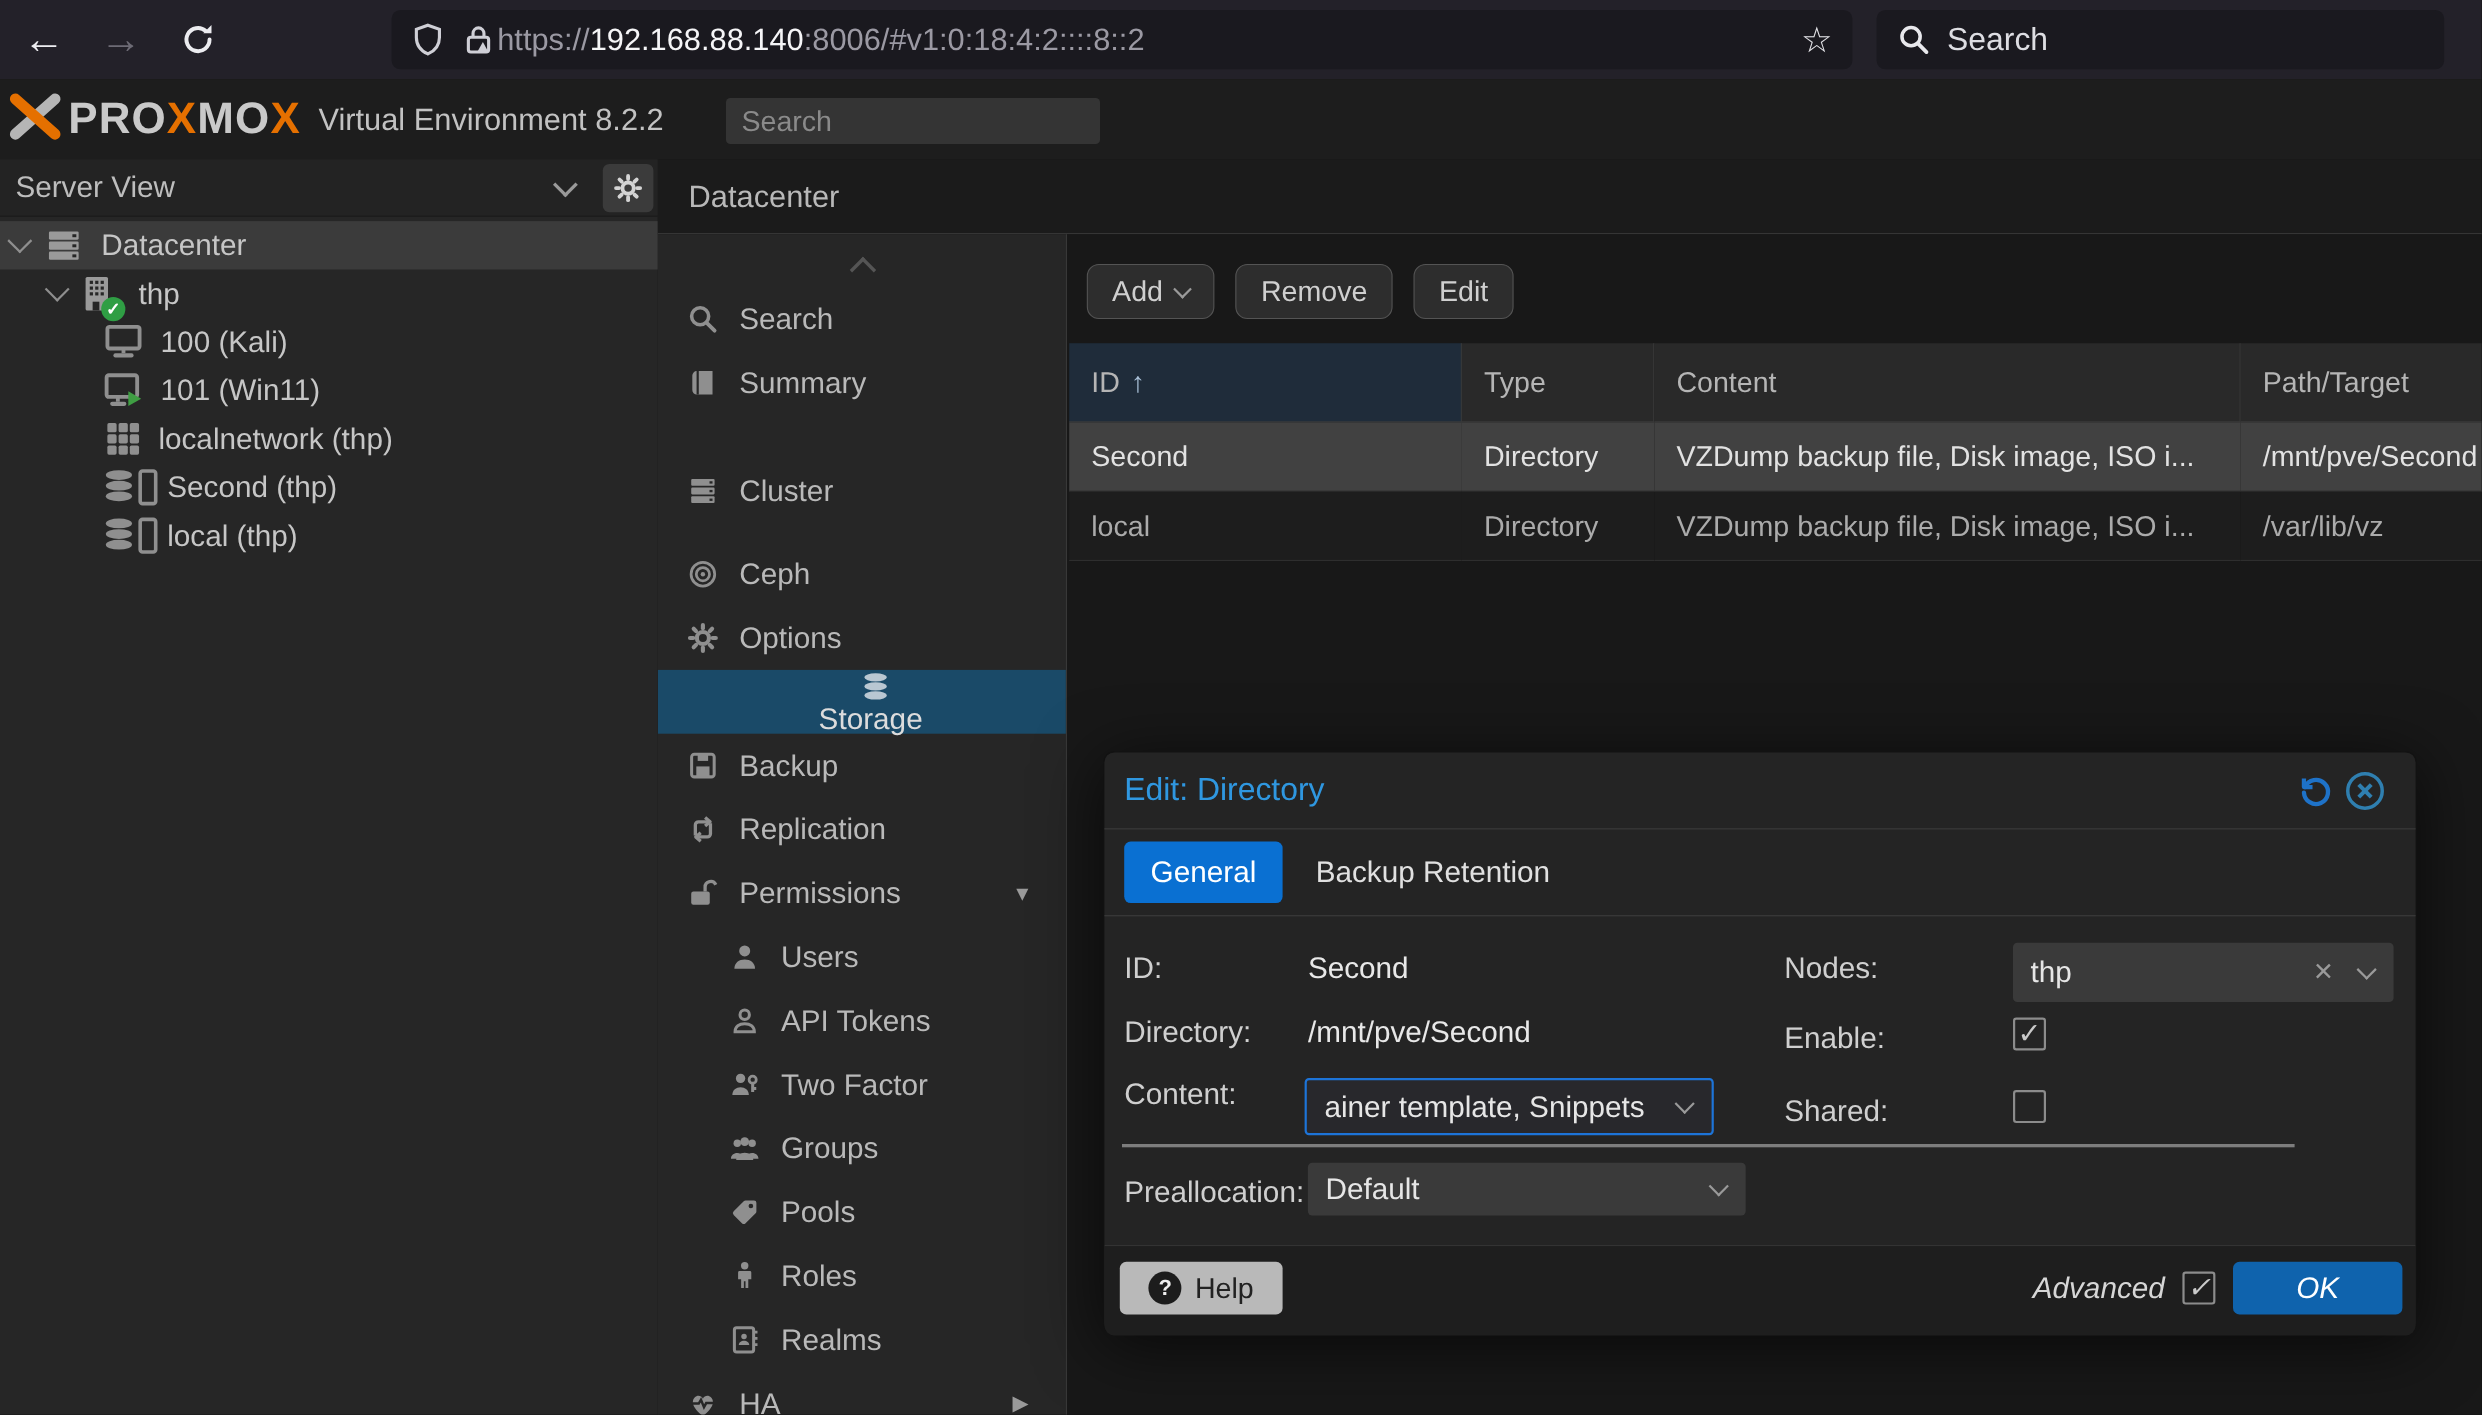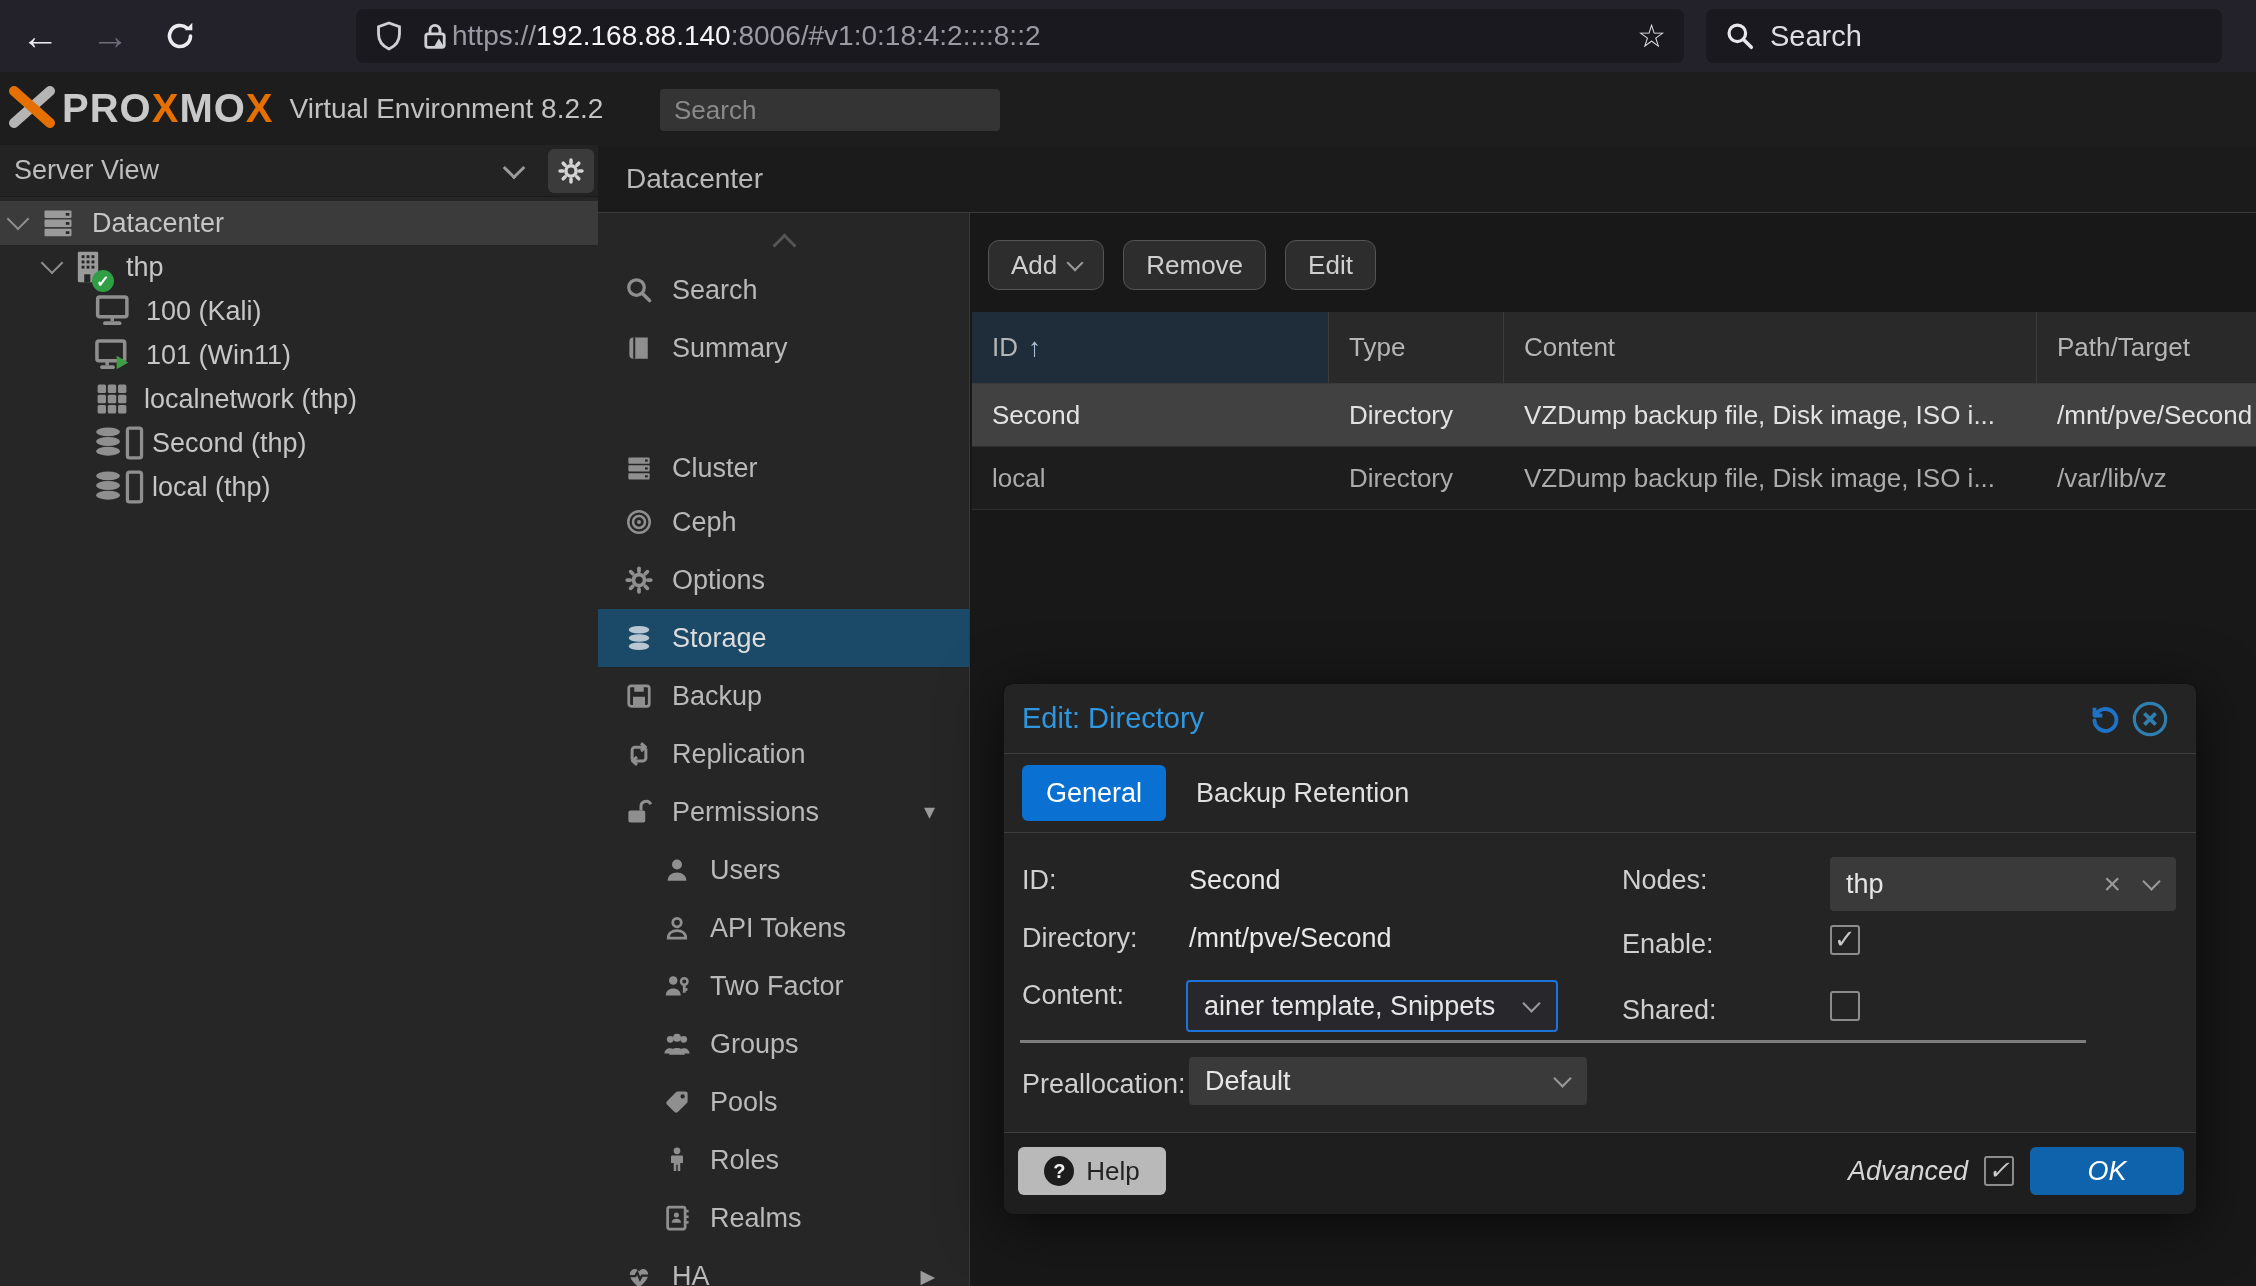--- a/index.html
+++ b/index.html
@@ -52,21 +52,21 @@
   
   #content-header{position:absolute;left:598px;top:145px;width:1658px;height:67px;background:#1b1b1b;
     border-bottom:1px solid #3c3c3c;display:flex;align-items:center;}
   #content-title{font-size:28px;color:#b8b8b8;margin-left:28px;}
   
   #nav-panel{position:absolute;left:598px;top:213px;width:371px;height:1073px;background:#262626;
     border-right:1px solid #383838;overflow:hidden;}
   #nav-scroll-up{position:absolute;left:178px;top:24px;width:14px;height:14px;
     border-left:3px solid #555;border-top:3px solid #555;transform:rotate(45deg);}
   .nav-item{position:absolute;left:0;width:100%;height:58px;display:flex;align-items:center;}
-  .nav-item.sel{background:#1a4a68;}
+  .nav-item.sel{background:#1a4a68;flex-direction:column;}
   .ni{color:#8f8f8f;display:inline-flex;margin-left:24px;width:34px;justify-content:center;}
   .nav-item.sub .ni{margin-left:62px;}
   .nav-item.sel .ni{color:#b9c7d2;}
   .nl{font-size:27px;color:#b9b9b9;margin-left:16px;white-space:nowrap;}
   .nav-item.sel .nl{color:#dcdcdc;}
   .nav-arrow{margin-left:auto;margin-right:34px;color:#9a9a9a;font-size:22px;}
   
   #content{position:absolute;left:970px;top:213px;width:1286px;height:1073px;background:#181818;}
   #toolbar{position:absolute;left:18px;top:27px;display:flex;gap:19px;}
   .tbtn{height:48px;background:#2d2d2d;border:1px solid #545454;border-radius:11px;color:#cfcfcf;
@@ -322,21 +322,21 @@
   </div>
   <div class="nav-item" style="top:106px">
     <span class="ni">
         <svg width="30" height="30" viewBox="0 0 24 24">
           <path d="M7.5 3.5H19v17H7.5A3.2 3.2 0 0 1 4.3 17.3V6.7A3.2 3.2 0 0 1 7.5 3.5z" fill="currentColor"></path>
           <line x1="8.2" y1="3.5" x2="8.2" y2="20.5" stroke="#262626" stroke-width="1.6"></line>
         </svg>
       </span>
     <span class="nl">Summary</span>
   </div>
-  <div class="nav-item" style="top:226px">
+  <div class="nav-item" style="top:204px">
     <span class="ni">
         <svg width="30" height="30" viewBox="0 0 24 24">
           <g fill="currentColor">
             <rect x="3.5" y="3.5" width="17" height="5" rx="0.8"></rect>
             <rect x="3.5" y="9.8" width="17" height="5" rx="0.8"></rect>
             <rect x="3.5" y="16.1" width="17" height="5" rx="0.8"></rect>
           </g>
           <g fill="#262626">
             <rect x="16.8" y="5.2" width="2.2" height="1.7"></rect>
             <rect x="16.8" y="11.5" width="2.2" height="1.7"></rect>

